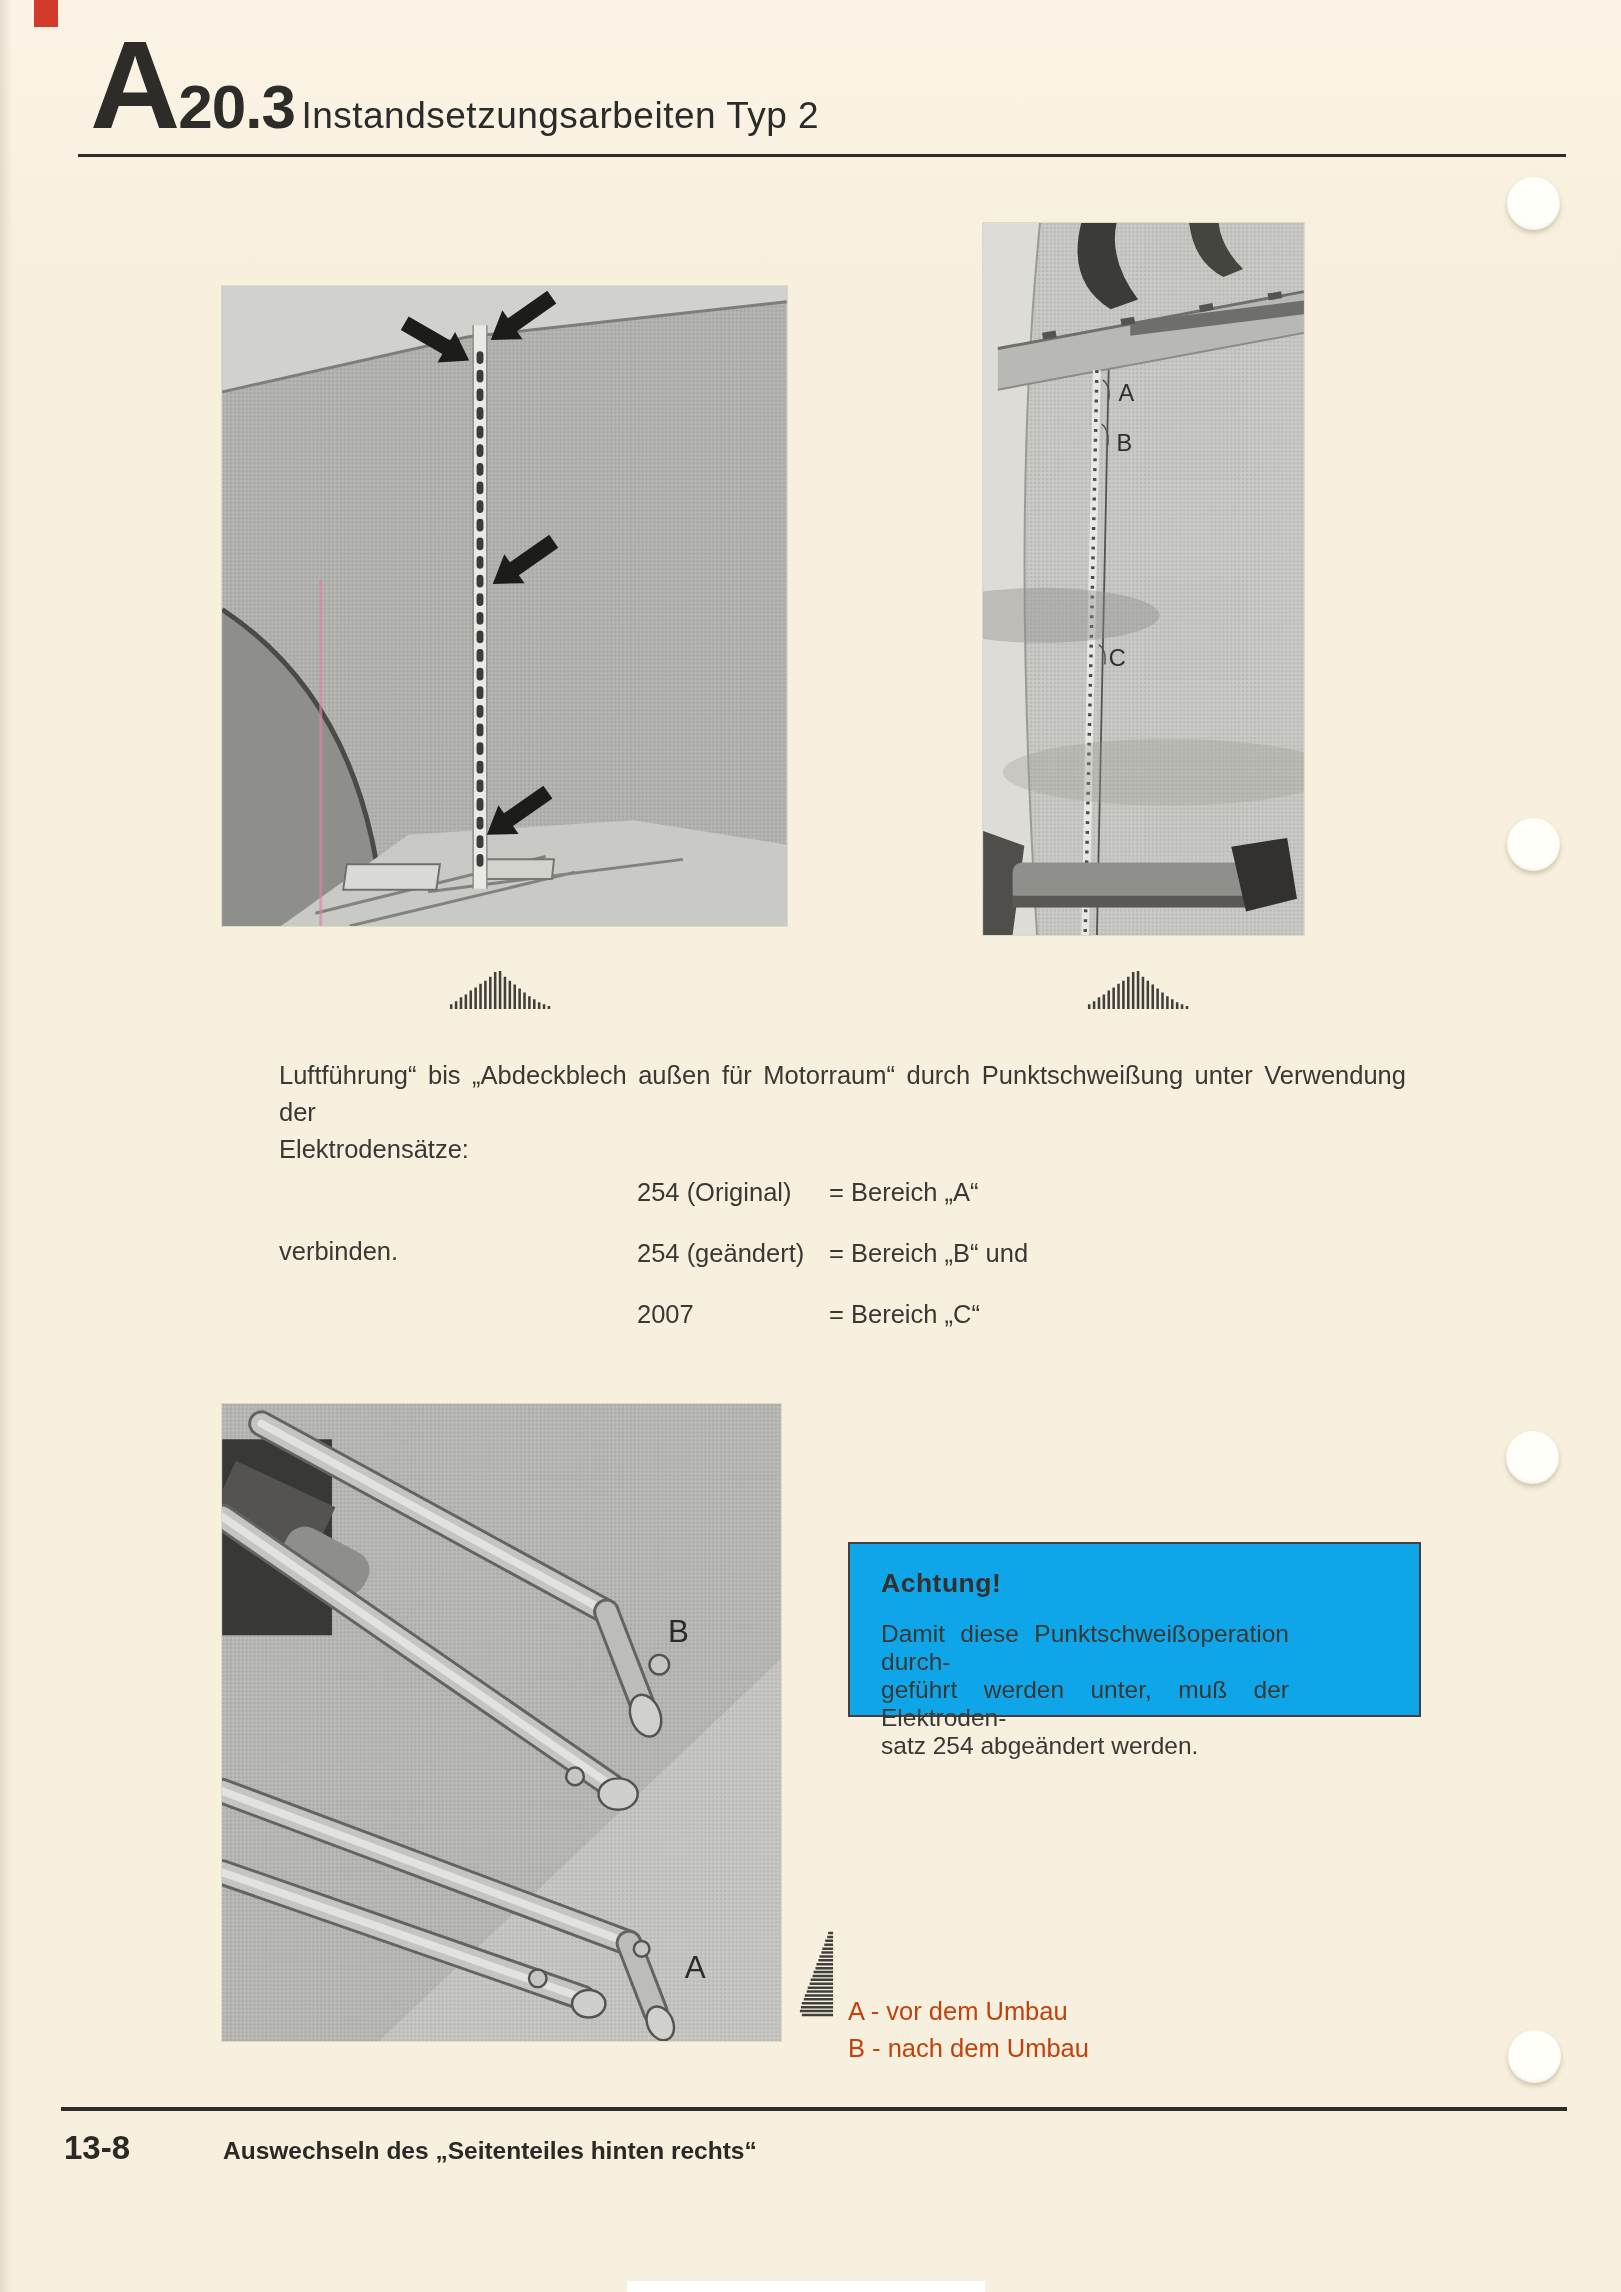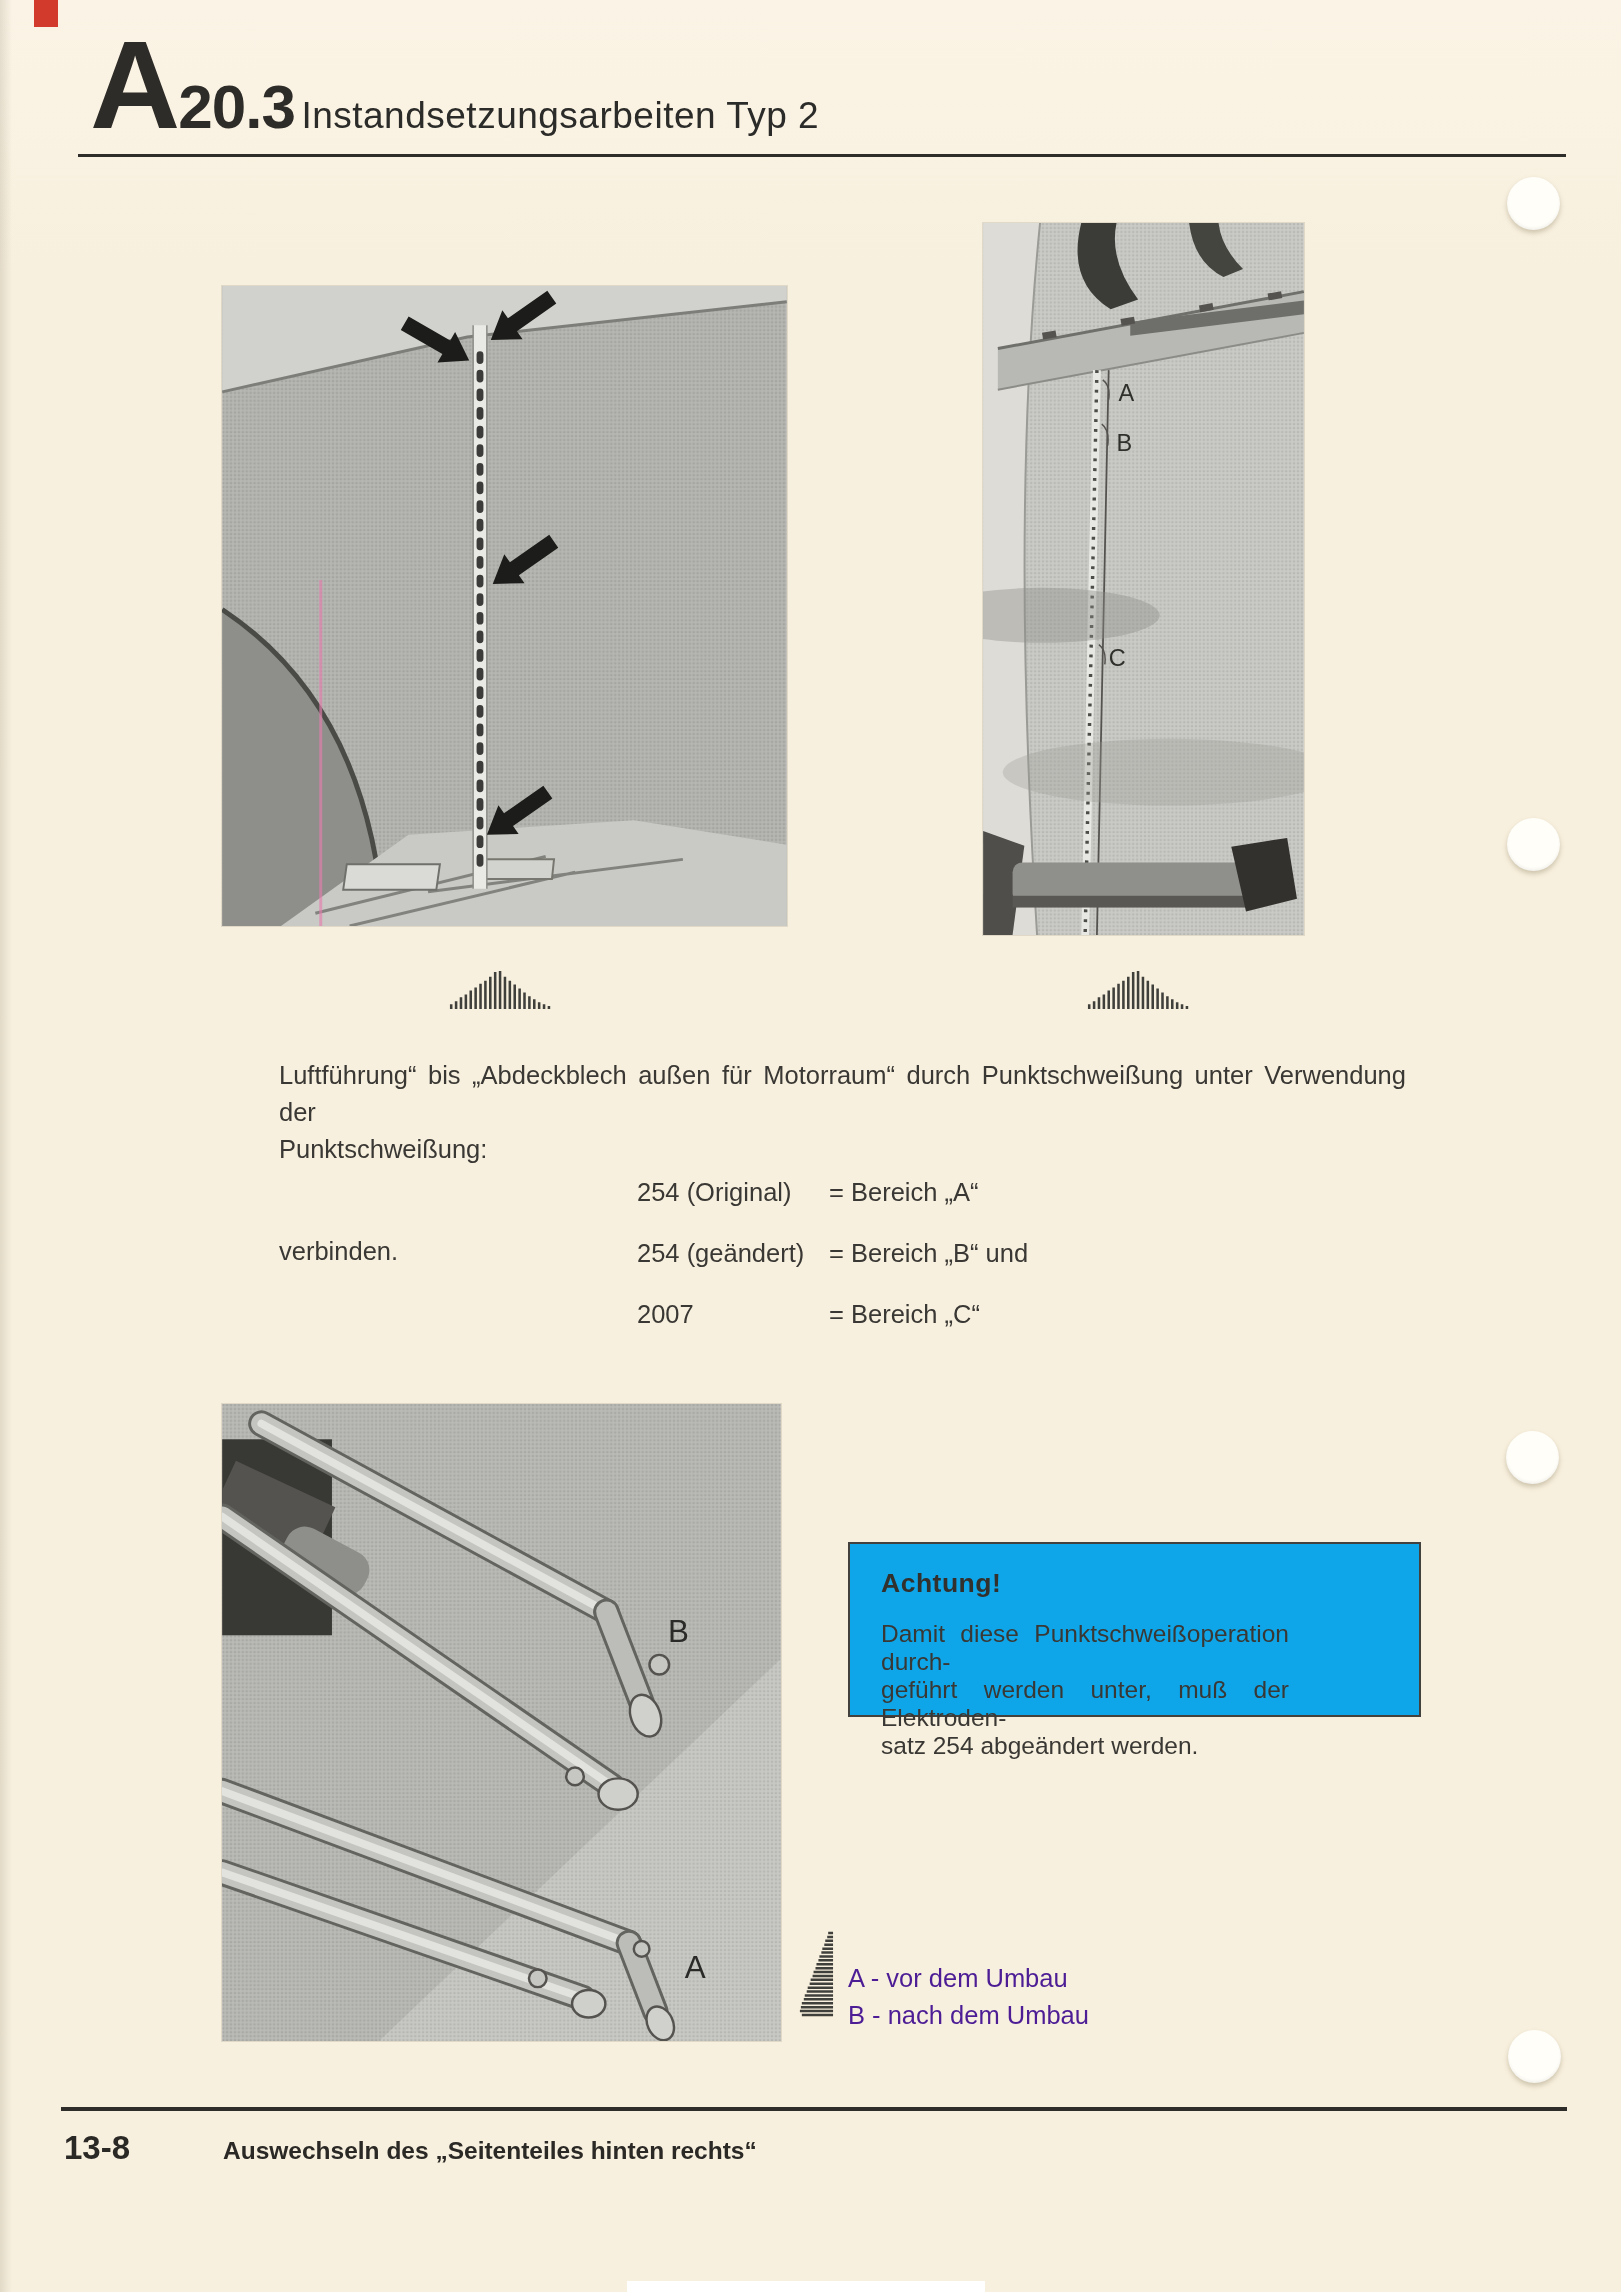--- a/index.html
+++ b/index.html
@@ -21,21 +21,21 @@
   .pline1{margin-left:-74px;width:1201px;}
   .elist{left:637px;top:1147px;font-size:25.5px;line-height:32px;color:#3a3834;}
   .erow{white-space:nowrap;margin-top:29px;}
   .eset{display:inline-block;width:192px;}
   .closing{left:279px;top:1237px;font-size:25.5px;color:#3a3834;}
   
   .attn{left:848px;top:1542px;width:569px;height:171px;border:2.9px solid #43413d;background:#0ea5e9;}
   .attn-title{margin:23.5px 0 0 31px;font-size:26.5px;font-weight:bold;letter-spacing:0.5px;color:#33312d;}
   .attn-body{margin:21.6px 0 0 31px;width:408px;font-size:24.5px;line-height:28px;color:#3a3834;}
   
-  .legend-text{font-size:25.5px;line-height:37px;color:#4c1d95;}
+  .legend-text{font-size:25.5px;line-height:37px;color:#c2410c;margin-top:33px;}
   
   .foot-num{font-size:33px;font-weight:bold;color:#2b2926;}
   .foot-title{font-size:24.5px;font-weight:bold;color:#2b2926;}
   
   .hole{width:53px;height:53px;border-radius:50%;background:#fffef9;
         box-shadow:0 2.9px 4.9px rgba(140,125,95,.38), inset 0 -2px 2.9px rgba(0,0,0,.05);}
   .photo{box-shadow:0 0 0 1px rgba(90,85,75,.15);}
   .redmark{left:34px;top:0;width:23.5px;height:26.5px;background:#d23a2c;}
   .edgeshade{left:0;top:0;width:11.8px;height:2293px;background:linear-gradient(90deg,rgba(90,80,60,.14),rgba(90,80,60,0));}
   .botstrip{left:627px;top:2281px;width:358px;height:11.8px;background:#ffffff;}
@@ -131,21 +131,21 @@
     </svg>
 </div>
 <div class="abs" style="left:1086px;top:968px;">
   <svg width="110" height="43" viewBox="0 0 112 44">
       <use href="#hill" stroke="#3f3f3b" stroke-width="2.6" fill="none"></use>
     </svg>
 </div>
 
 <div class="abs para">
   <div class="jline">Luftführung“ bis „Abdeckblech außen für Motorraum“ durch Punktschweißung unter Verwendung der</div>
-  <div>Punktschweißung:</div>
+  <div>Elektrodensätze:</div>
 </div>
 
 <div class="abs elist">
   <div class="erow">
     <span class="eset">254 (Original)</span><span>= Bereich „A“</span>
   </div>
   <div class="erow">
     <span class="eset">254 (geändert)</span><span>= Bereich „B“ und</span>
   </div>
   <div class="erow">

